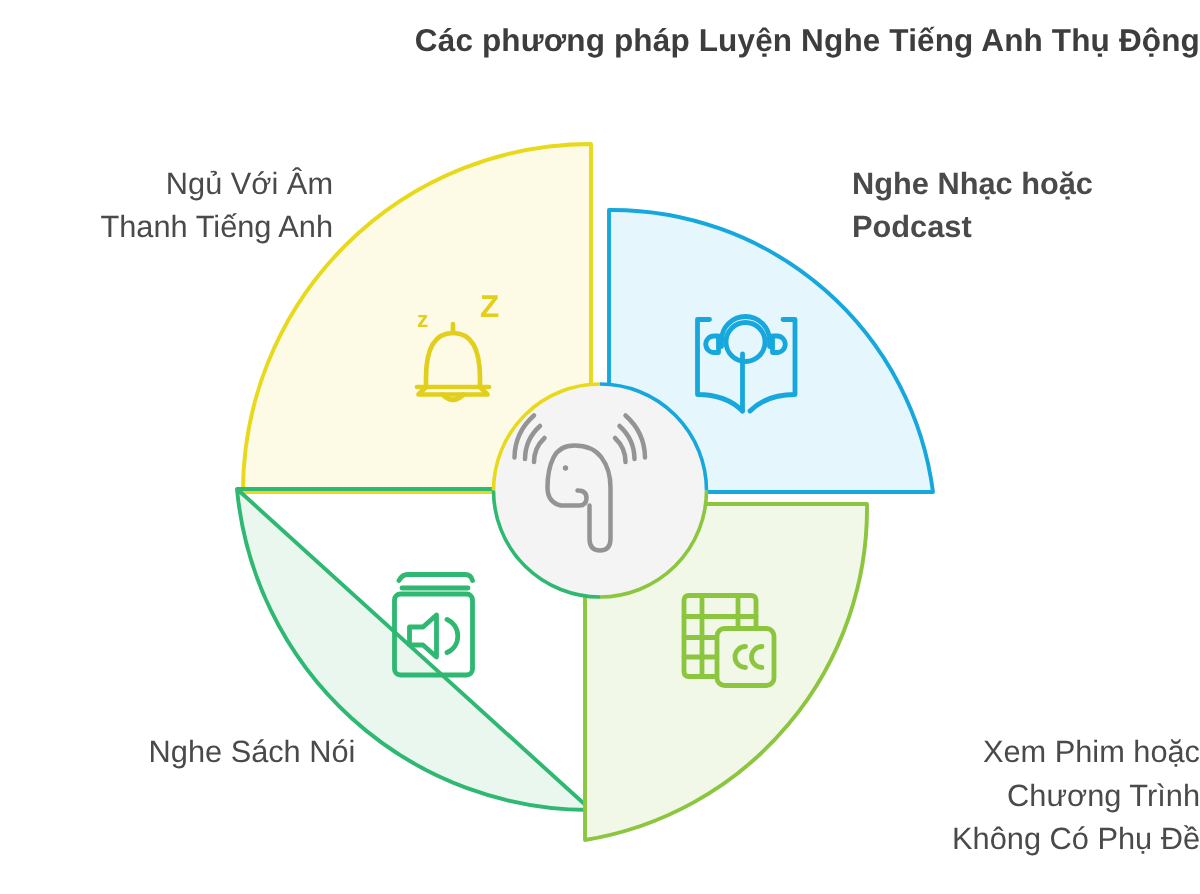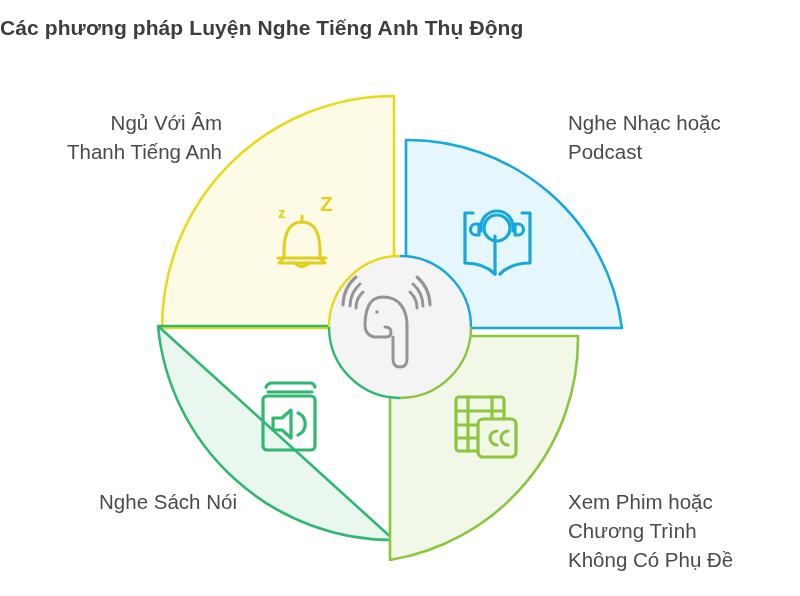--- a/index.html
+++ b/index.html
@@ -19,21 +19,21 @@
     background: #ffffff;
     overflow: hidden;
   }
 
   
   #title {
     position: absolute;
     left: 0;
     top: 14px;
     width: 800px;
-    text-align: left;
+    text-align: right;
     font-size: 21px;
     font-weight: bold;
     color: #3d3d3d;
     letter-spacing: 0.1px;
     line-height: 28px;
   }
 
   
   #diagram {
     position: absolute;
@@ -55,31 +55,32 @@
     right: 578px;
     top: 108px;
     text-align: right;
     width: 260px;
   }
   #label-music {
     left: 568px;
     top: 108px;
     text-align: left;
     width: 230px;
+    font-weight: bold;
   }
   #label-audiobook {
     left: 48px;
     top: 487px;
     text-align: center;
     width: 240px;
   }
   #label-movies {
     left: 568px;
     top: 487px;
-    text-align: left;
+    text-align: right;
     width: 232px;
   }
 </style>
 </head>
 <body>
 
 <div id="canvas">
 
   <div id="title">Các phương pháp Luyện Nghe Tiếng Anh Thụ Động</div>
 

